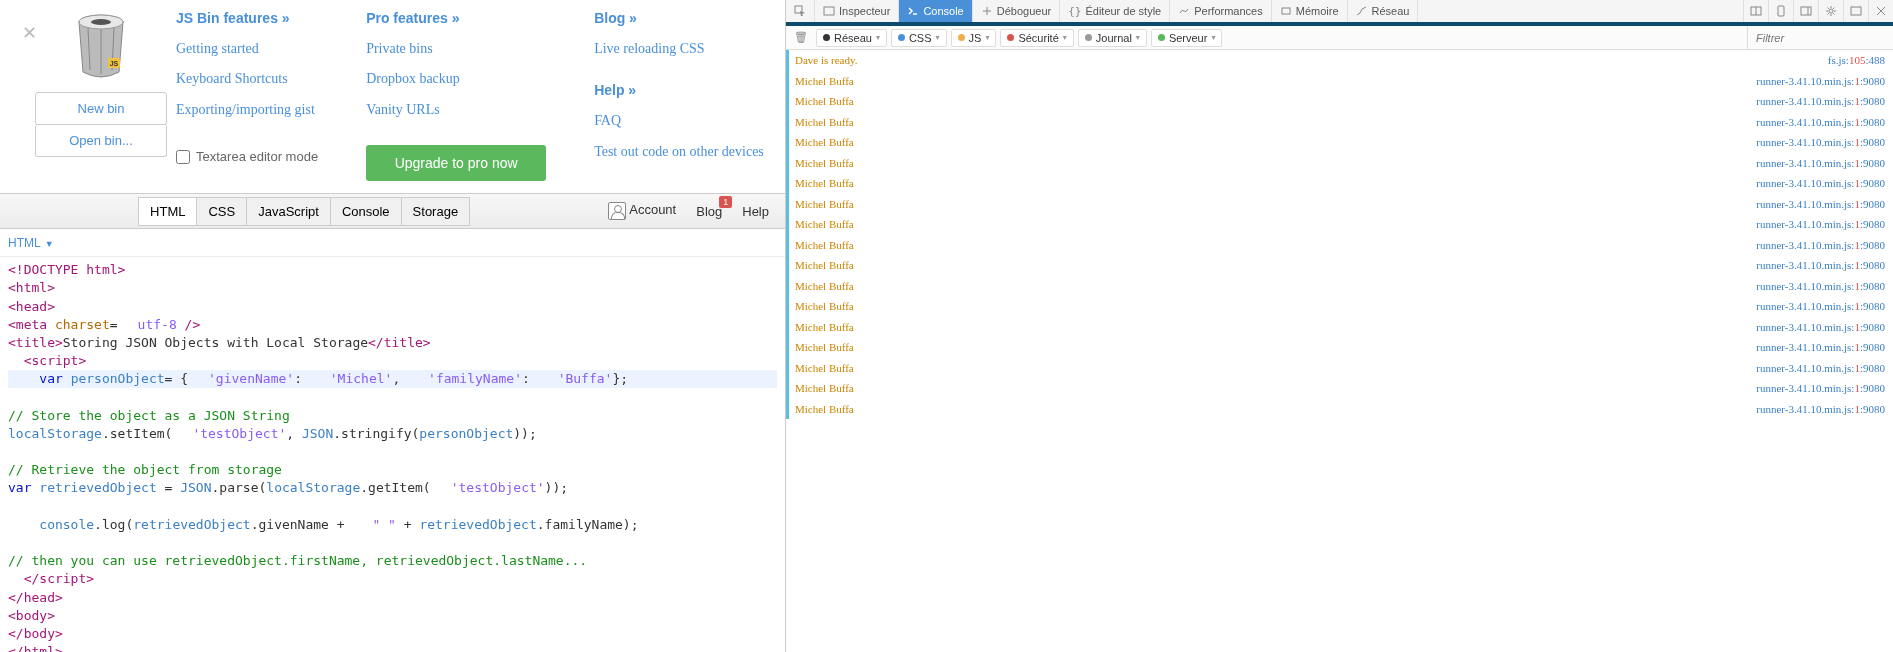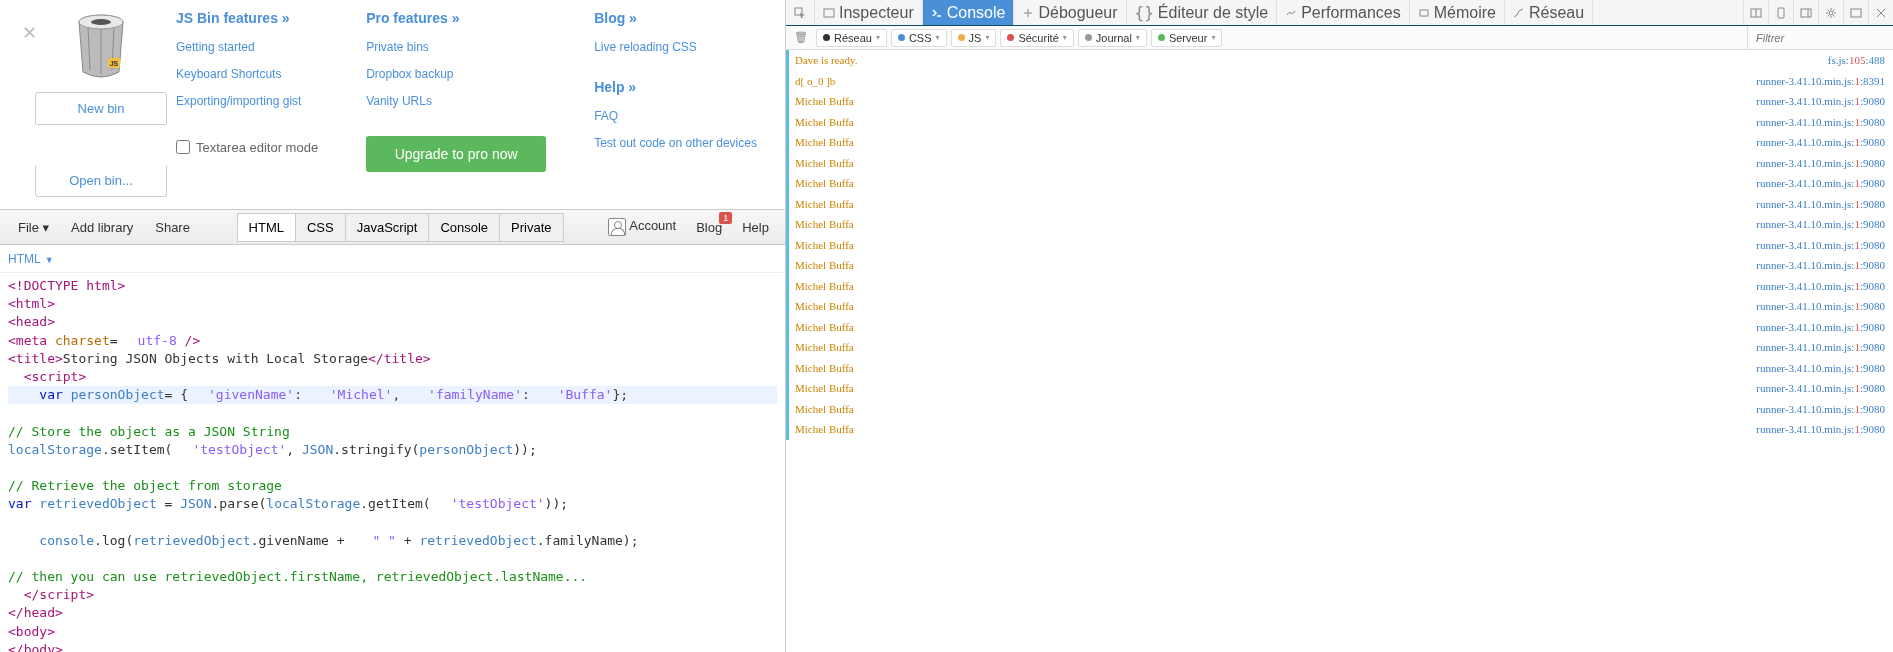--- a/index.html
+++ b/index.html
@@ -8,25 +8,25 @@
 .right-pane { flex: 1; height: 100%; display: flex; flex-direction: column; background: #fff; }
 
 
 .jsbin-top { display: flex; padding: 10px 12px 12px 12px; background: #fff; position: relative; }
 .close-x { position: absolute; top: 22px; left: 22px; font-size: 18px; color: #bbb; cursor: pointer; }
 .logo-box { width: 140px; display: flex; flex-direction: column; align-items: center; padding-top: 4px; padding-left: 38px; }
 .logo { width: 50px; height: 68px; margin-bottom: 10px; }
 .btn-outline { width: 132px; padding: 8px 12px; border: 1px solid #ccc; background: #fff; color: #4a90d9; font-size: 13px; cursor: pointer; border-radius: 2px; }
 .btn-outline + .btn-outline { border-top: none; }
 .btn-outline:first-of-type { border-top-left-radius: 3px; border-top-right-radius: 3px; }
-.btn-outline:last-of-type { border-bottom-left-radius: 3px; border-bottom-right-radius: 3px; margin-top: 40px; }
+.btn-outline:last-of-type { border-bottom-left-radius: 3px; border-bottom-right-radius: 3px; }
 .menu-cols { display: flex; flex: 1; gap: 48px; padding-left: 24px; }
 .menu-col { display: flex; flex-direction: column; gap: 8px; }
 .menu-head { color: #4a90d9; font-weight: 600; font-size: 14px; margin-bottom: 4px; cursor: pointer; }
-.menu-link { color: #4a90d9; font-size: 12px; cursor: pointer; line-height: 1.6; }
+.menu-link { color: #4a90d9; font-size: 14px; cursor: pointer; line-height: 1.6; font-family: Liberation Serif, serif; }
 .checkbox-row { display: flex; align-items: center; gap: 6px; color: #666; font-size: 13px; margin-top: 20px; }
 .checkbox-row input { width: 14px; height: 14px; }
 .upgrade-btn { background: #5cb85c; color: #fff; border: none; padding: 10px 28px; font-size: 14px; border-radius: 3px; cursor: pointer; margin-top: 16px; width: 180px; }
 
 
 .toolbar { display: flex; align-items: center; height: 36px; background: linear-gradient(#f7f7f7,#ececec); border-top: 1px solid #ccc; border-bottom: 1px solid #ccc; padding: 0 8px; font-size: 13px; }
 .toolbar-left { display: flex; align-items: center; gap: 2px; }
 .toolbar-item { padding: 6px 10px; cursor: pointer; color: #333; }
 .toolbar-item.dropdown::after { content: ""; }
 .toolbar-tabs { display: flex; margin-left: auto; margin-right: auto; }
@@ -47,21 +47,21 @@
 .code-area { flex: 1; padding: 4px 8px; font-family: Menlo, Consolas, monospace; font-size: 13px; line-height: 1.4; white-space: pre; overflow: auto; background: #fff; }
 .tag { color: #a41578; }
 .attr { color: #b36b00; }
 .str { color: #8b5cf6; margin-left: 20px; }
 .kw { color: #0011cc; }
 .var { color: #3b7fc4; }
 .com { color: #1a8f1a; }
 .hl-line { background: #eaf3ff; display: inline-block; width: 100%; }
 
 
-.devtools-tabs { height: 26px; display: flex; align-items: stretch; border-bottom: 1px solid #0c4a6e; background: #f5f5f5; font-size: 16px; color: #555; }
+.devtools-tabs { height: 26px; display: flex; align-items: stretch; border-bottom: 4px solid #0c4a6e; background: #f5f5f5; font-size: 11px; color: #555; }
 .dt-tab, .dt-icon-btn { display: flex; align-items: center; gap: 4px; padding: 0 8px; cursor: pointer; border-right: 1px solid #e0e0e0; }
 .dt-tab.active { background: #4a90d9; color: #fff; }
 .dt-icon { width: 12px; height: 12px; display: inline-block; }
 .dt-right-icons { margin-left: auto; display: flex; }
 .dt-right-icons .dt-icon-btn { border-left: 1px solid #e0e0e0; border-right: none; padding: 0 6px; }
 
 .filter-bar { height: 24px; display: flex; align-items: center; border-bottom: 1px solid #ddd; background: #fbfbfb; font-size: 11px; }
 .filter-bar .trash { padding: 0 8px; cursor: pointer; color: #888; }
 .filter-chip { display: flex; align-items: center; gap: 4px; padding: 0 6px; height: 18px; border: 1px solid #ddd; border-radius: 2px; margin-right: 4px; background: #fff; cursor: pointer; }
 .dot { width: 7px; height: 7px; border-radius: 50%; }
@@ -120,31 +120,26 @@
         <a class="menu-head">Blog »</a>
         <a class="menu-link">Live reloading CSS</a>
         <a class="menu-head" style="margin-top:14px">Help »</a>
         <a class="menu-link">FAQ</a>
         <a class="menu-link">Test out code on other devices</a>
       </div>
     </div>
   </div>
 
   <div class="toolbar">
-    <div class="toolbar-left">
-      <span class="toolbar-item dropdown">File ▾</span>
-      <span class="toolbar-item">Add library</span>
-      <span class="toolbar-item">Share</span>
-    </div>
     <div class="toolbar-tabs" id="panel-tabs">
         <button class="toggle-tab active">HTML</button>
         <button class="toggle-tab">CSS</button>
         <button class="toggle-tab">JavaScript</button>
         <button class="toggle-tab">Console</button>
-        <button class="toggle-tab">Private</button>
+        <button class="toggle-tab">Storage</button>
       </div>
     <div class="toolbar-right">
       <span class="titem"><span class="avatar-icon"></span><span>Account</span></span>
       <span class="titem"><span>Blog</span><span class="badge">1</span></span>
       <span class="titem">Help</span>
     </div>
   </div>
 
   <div class="editor-header">
     <span class="editor-dropdown"><span>HTML</span><span class="chev">▼</span></span>
@@ -293,24 +288,20 @@
       </div>
     <input class="filter-input" placeholder="Filtrer" style="">
   </div>
 
   <div class="console-body" id="console-body">
       <div class="console-line info">
         <span class="msg">Dave is ready.</span>
         <span class="src">fs.js:<span class="num">105</span>:488</span>
       </div>
       <div class="console-line info">
-        <span class="msg">d[ o_0 ]b</span>
-        <span class="src">runner-3.41.10.min.js:<span class="num">1</span>:8391</span>
-      </div>
-      <div class="console-line info">
         <span class="msg">Michel Buffa</span>
         <span class="src">runner-3.41.10.min.js:<span class="num">1</span>:9080</span>
       </div>
       <div class="console-line info">
         <span class="msg">Michel Buffa</span>
         <span class="src">runner-3.41.10.min.js:<span class="num">1</span>:9080</span>
       </div>
       <div class="console-line info">
         <span class="msg">Michel Buffa</span>
         <span class="src">runner-3.41.10.min.js:<span class="num">1</span>:9080</span>

